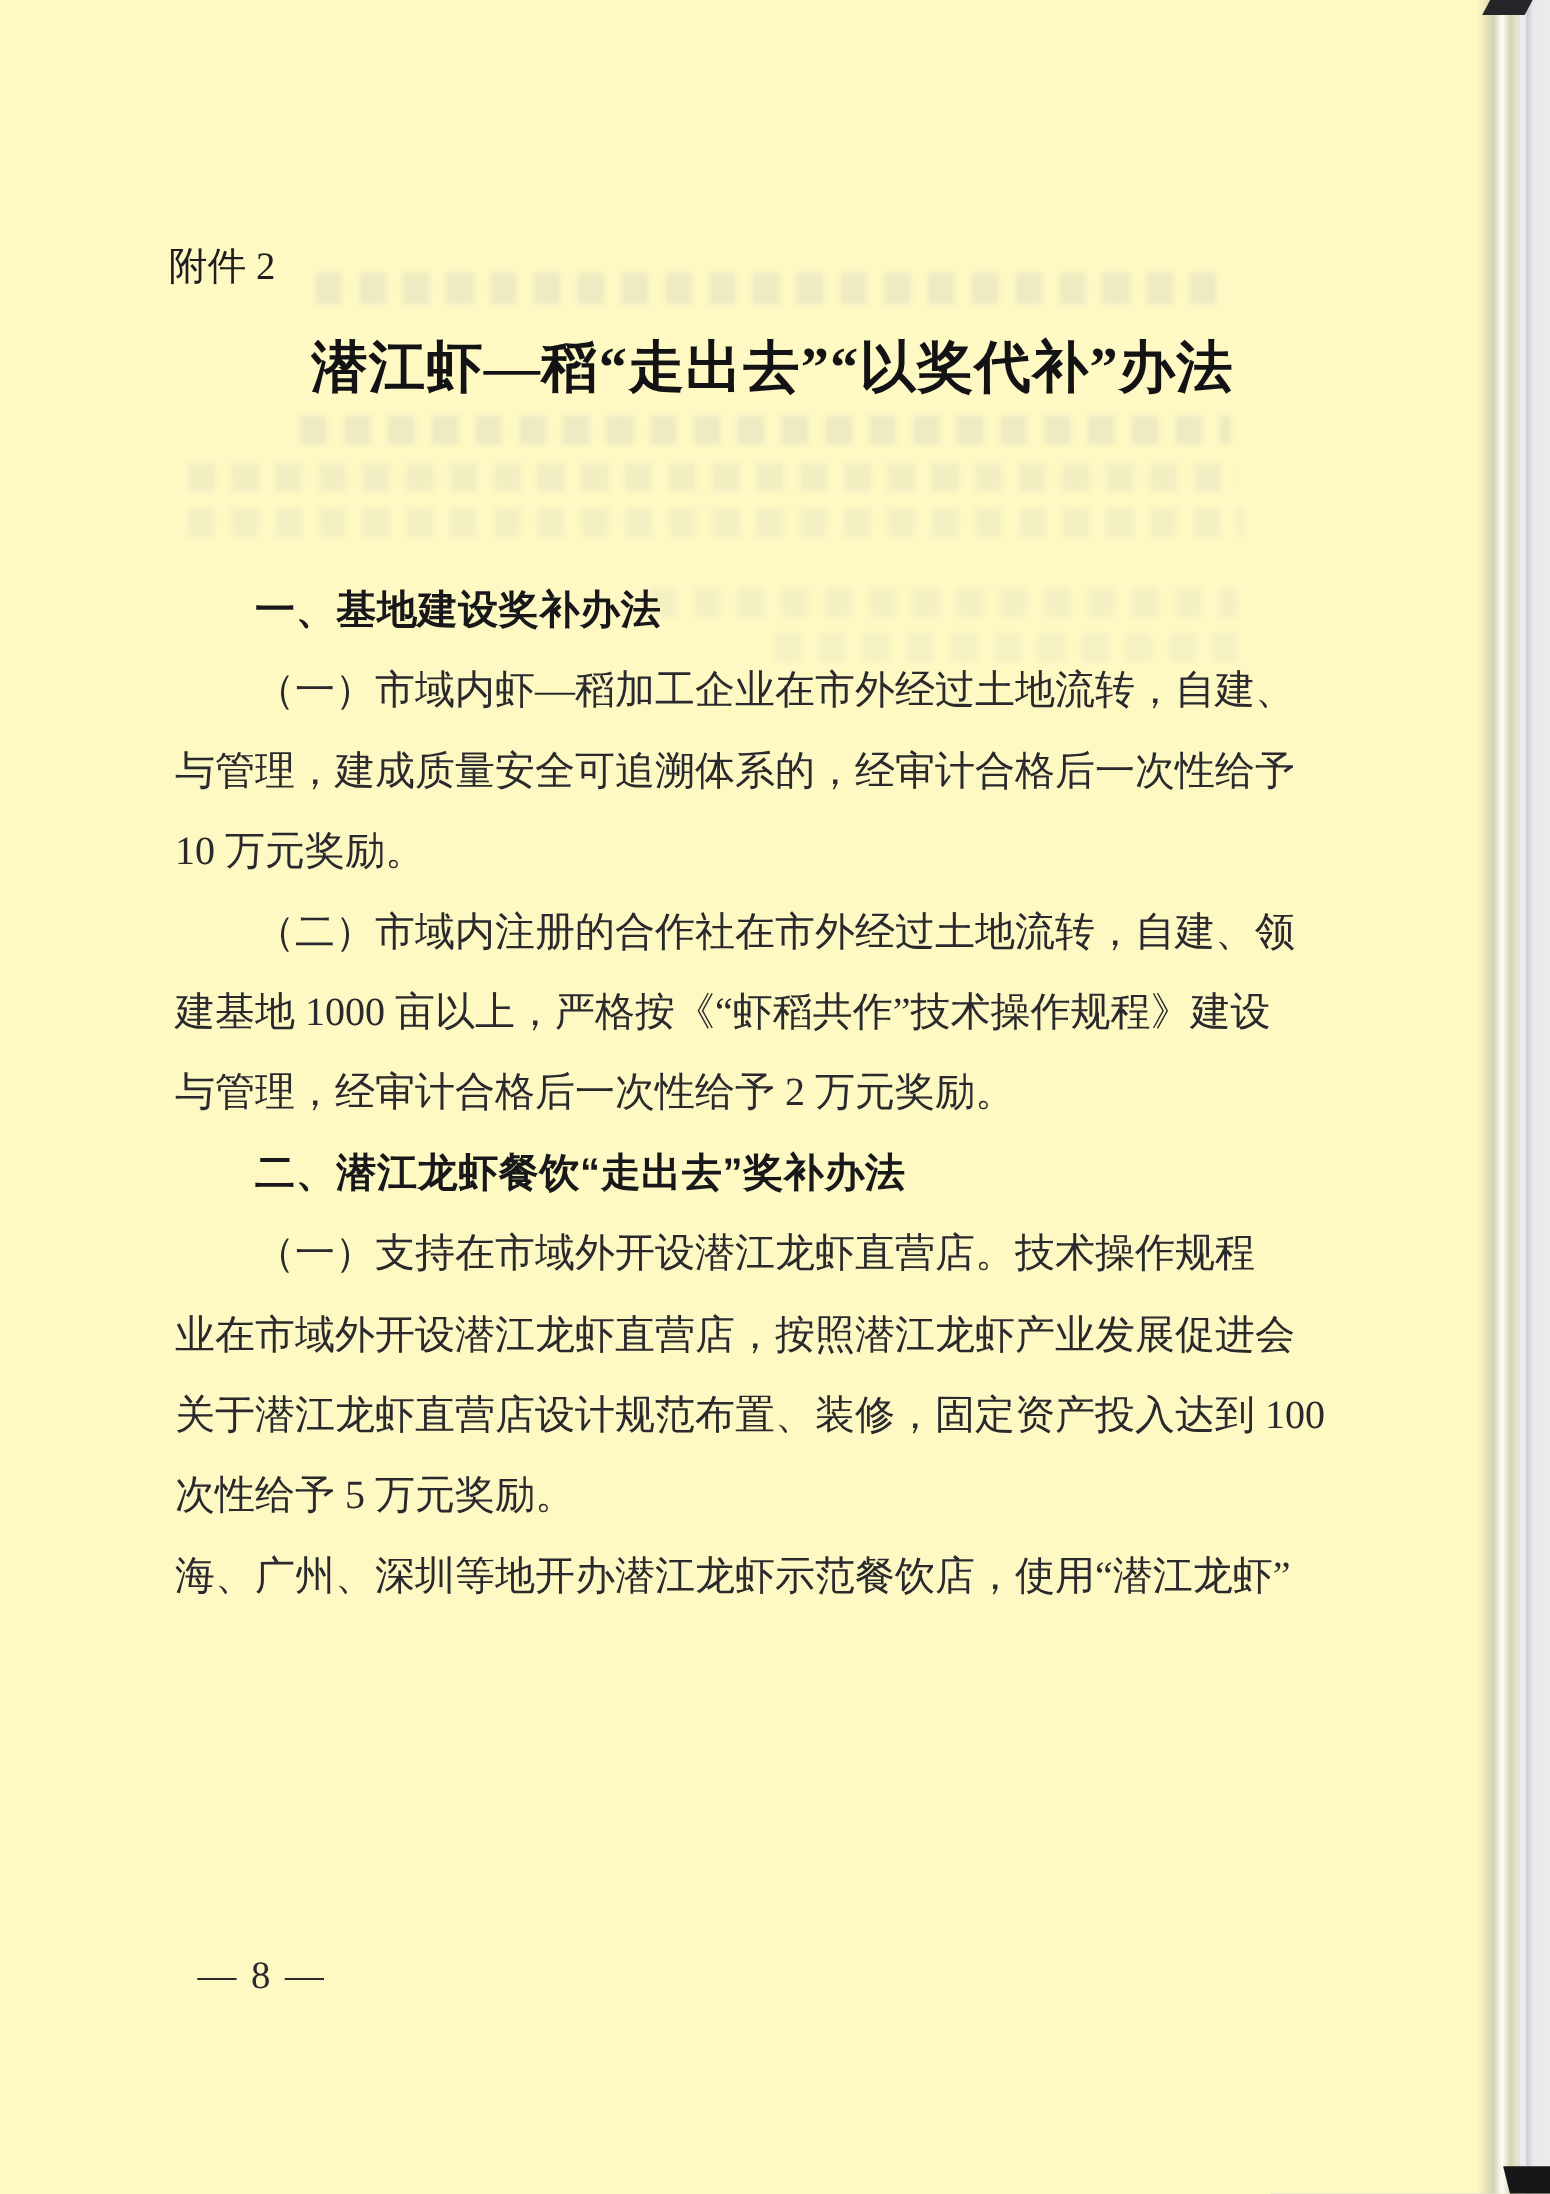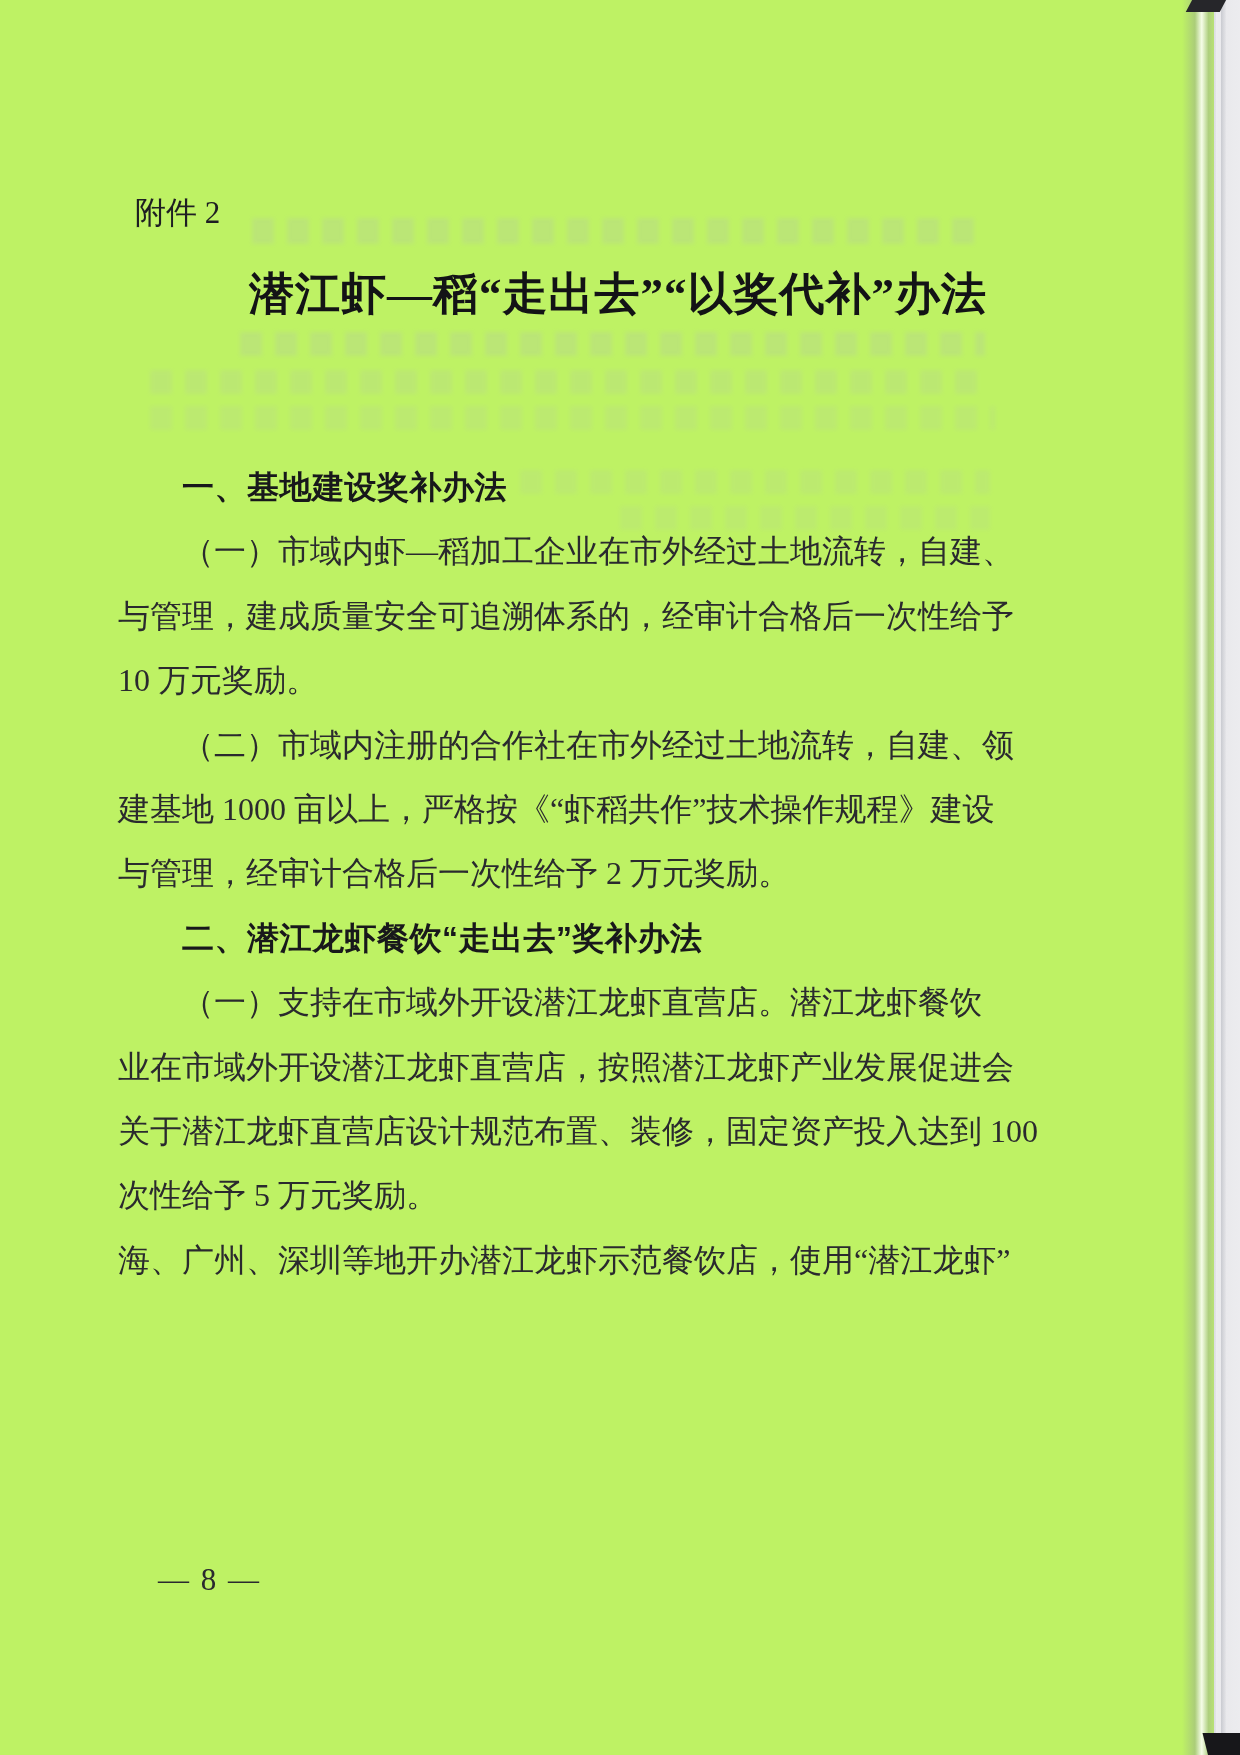--- a/index.html
+++ b/index.html
@@ -1,20 +1,20 @@
 <!DOCTYPE html>
 <html><head>
 <meta charset="utf-8">
 <style>
   html,body { margin:0; padding:0; background:#d8d8da; }
   .scan {
     position:relative;
     width:1240px; height:1755px;
     margin:0 auto;
-    background:#bef264;
+    background:#fef9c3;
     overflow:hidden;
     font-family:"Liberation Serif", serif;
     color:#232327;
   }
   
   .edge-outer {
     position:absolute; top:0; left:1214px; width:26px; height:100%;
     background:linear-gradient(90deg,#ededf0 0%, #e9e9ec 40%, #ececef 100%);
   }
   .edge-band {
@@ -52,21 +52,21 @@
     font-size:31px; line-height:40px; color:#1e1e22;
     white-space:nowrap;
   }
   .doc-title {
     position:absolute; left:135px; top:262px; width:852px;
     text-align:right;
     font-size:45px; line-height:64px; font-weight:700;
     color:#131316; white-space:nowrap; letter-spacing:1px;
   }
   .textcol {
-    position:absolute; left:118px; top:455px; width:856px;
+    position:absolute; left:140px; top:455px; width:856px;
     font-size:32px;
   }
   .line {
     height:64.4px; line-height:64.4px;
     white-space:nowrap;
     color:#2a2a2e;
   }
   .indent { text-indent:2em; }
   .heading {
     font-family:"Liberation Sans", sans-serif;
@@ -107,21 +107,21 @@
     <div class="line indent">（一）市域内虾—稻加工企业在市外经过土地流转，自建、</div>
     <div class="line">与管理，建成质量安全可追溯体系的，经审计合格后一次性给予</div>
     <div class="line">10 万元奖励。</div>
 
     <div class="line indent">（二）市域内注册的合作社在市外经过土地流转，自建、领</div>
     <div class="line">建基地 1000 亩以上，严格按《“虾稻共作”技术操作规程》建设</div>
     <div class="line">与管理，经审计合格后一次性给予 2 万元奖励。</div>
 
     <div class="line heading indent">二、潜江龙虾餐饮“走出去”奖补办法</div>
 
-    <div class="line indent">（一）支持在市域外开设潜江龙虾直营店。潜江龙虾餐饮</div>
+    <div class="line indent">（一）支持在市域外开设潜江龙虾直营店。技术操作规程</div>
     <div class="line">业在市域外开设潜江龙虾直营店，按照潜江龙虾产业发展促进会</div>
     <div class="line">关于潜江龙虾直营店设计规范布置、装修，固定资产投入达到 100</div>
     <div class="line">次性给予 5 万元奖励。</div>
 
     <div class="line">海、广州、深圳等地开办潜江龙虾示范餐饮店，使用“潜江龙虾”</div>
 
   </div>
 
   <div class="footer">— 8 —</div>
 

